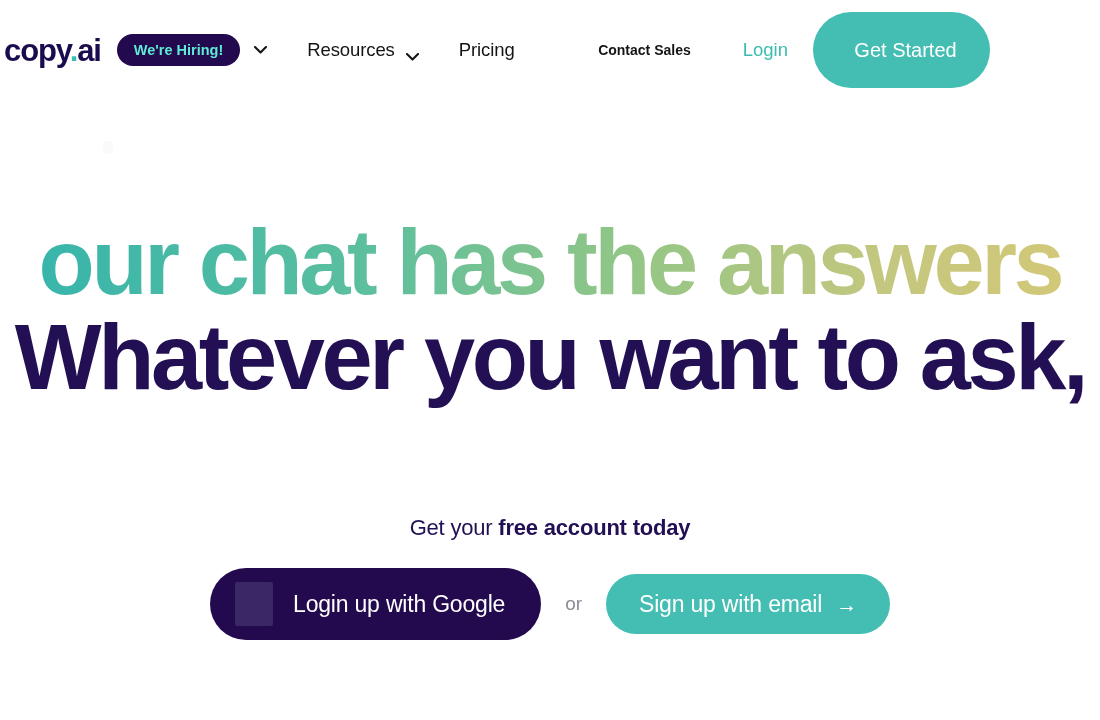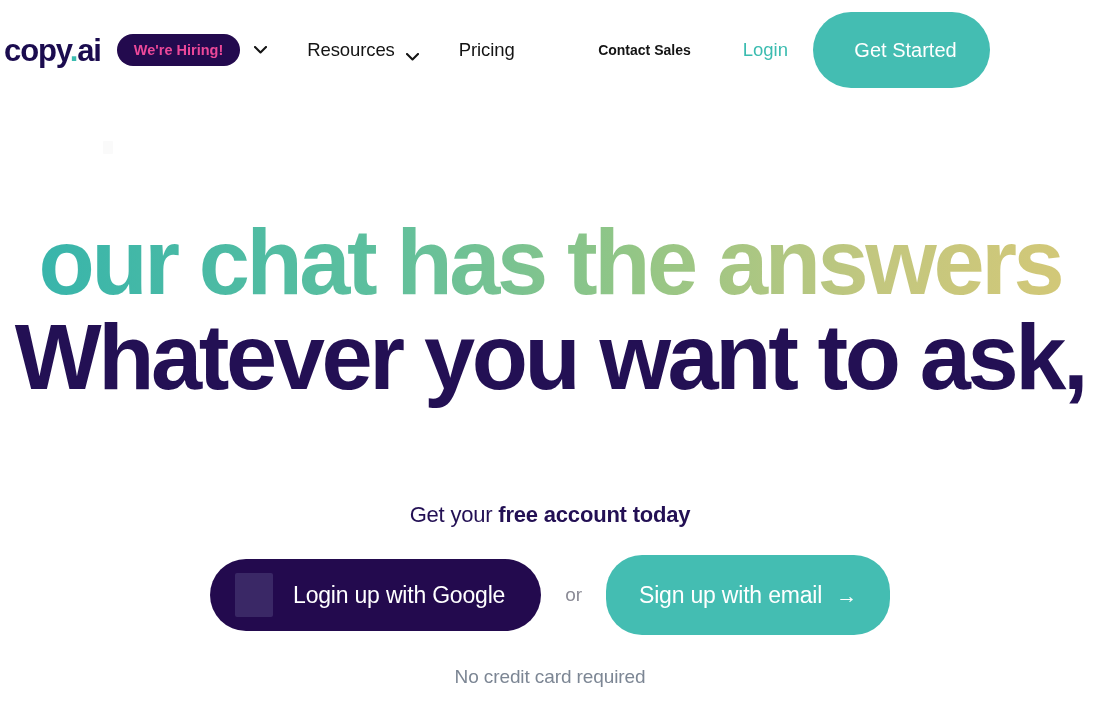--- a/index.html
+++ b/index.html
@@ -56,21 +56,21 @@
   .logo .dot { color: #3bbcb0; }
 
   .hiring-pill {
     display: inline-flex;
     align-items: center;
     justify-content: center;
     height: 32px;
     padding: 16px 17px;
     border-radius: 16px;
     background: #230a4e;
-    color: #ec4899;
+    color: #5eead4;
     font-size: 14.5px;
     font-weight: bold;
     white-space: nowrap;
     cursor: pointer;
     border: none;
   }
 
   .chev {
     display: inline-block;
     width: 13px;
@@ -176,21 +176,21 @@
     -webkit-background-clip: text;
     background-clip: text;
     color: transparent;
     -webkit-text-fill-color: transparent;
     display: inline-block;
   }
 
   
   .signup {
     position: absolute;
-    top: 502px;
+    top: 515px;
     left: 0;
     width: 1100px;
     text-align: center;
   }
 
   .subhead {
     margin: 0;
     font-size: 22px;
     color: #231054;
     font-weight: normal;
@@ -233,21 +233,21 @@
   .or-text {
     margin: 0 24px;
     font-size: 19px;
     color: #8b8b96;
   }
 
   .btn-email {
     display: flex;
     align-items: center;
     justify-content: center;
-    height: 80px;
+    height: 60px;
     padding: 0 33px;
     border: none;
     border-radius: 36px;
     background: #44bdb2;
     color: #ffffff;
     font-size: 23px;
     font-family: "Liberation Sans", sans-serif;
     cursor: pointer;
     white-space: nowrap;
     letter-spacing: -0.2px;
@@ -327,17 +327,16 @@
 
       <span class="or-text">or</span>
 
       <button class="btn-email">
         <span>Sign up with email</span>
         <span class="arrow">→</span>
       </button>
 
     </div>
 
-    <div class="nocard">No credit card required</div>
 
   </div>
 
 </div>
 
 </body></html>

